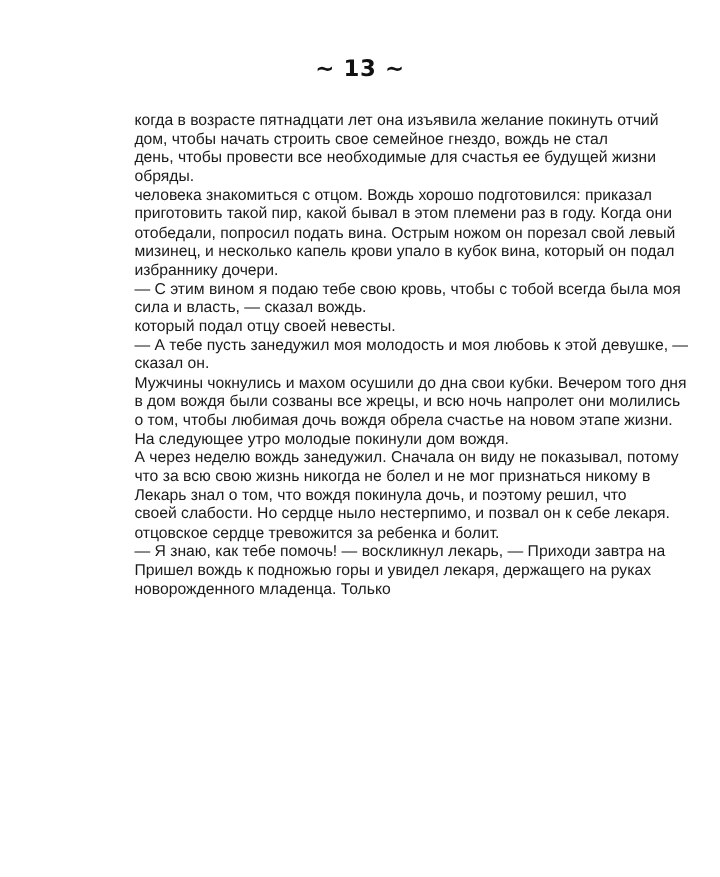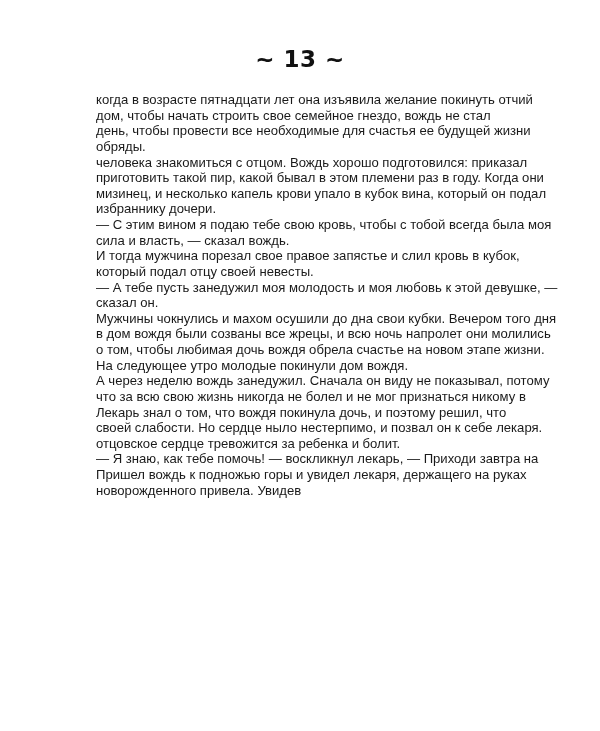--- a/index.html
+++ b/index.html
@@ -16,64 +16,65 @@
       color: #1a1a1a;
     }
     .page-number {
       position: absolute;
       top: 46px;
       left: 0;
       width: 600px;
       text-align: center;
       font-family: "DejaVu Sans", sans-serif;
       font-weight: bold;
-      font-size: 23px;
+      font-size: 19px;
       letter-spacing: 0.5px;
       color: #111;
     }
     .body-text {
       position: absolute;
       top: 92px;
       left: 96px;
       width: 440px;
       font-size: 13.1px;
       line-height: 15.62px;
     }
     .line {
       display: block;
       white-space: nowrap;
+      margin-left: 16px;
     }
   </style>
 </head>
 <body>
 
 <div class="page">
   <div class="page-number">~ 13 ~</div>
 
   <div class="body-text">
     <span class="line">когда в возрасте пятнадцати лет она изъявила желание покинуть отчий</span>
     <span class="line">дом, чтобы начать строить свое семейное гнездо, вождь не стал</span>
     <span class="line">день, чтобы провести все необходимые для счастья ее будущей жизни</span>
     <span class="line">обряды.</span>
     <span class="line">человека знакомиться с отцом. Вождь хорошо подготовился: приказал</span>
     <span class="line">приготовить такой пир, какой бывал в этом племени раз в году. Когда они</span>
+    <span class="line">отобедали, попросил подать вина. Острым ножом он порезал свой левый</span>
     <span class="line">мизинец, и несколько капель крови упало в кубок вина, который он подал</span>
     <span class="line">избраннику дочери.</span>
     <span class="line">— С этим вином я подаю тебе свою кровь, чтобы с тобой всегда была моя</span>
     <span class="line">сила и власть, — сказал вождь.</span>
-    <span class="line">И тогда мужчина порезал свое правое запястье и слил кровь в кубок,</span>
     <span class="line">который подал отцу своей невесты.</span>
     <span class="line">— А тебе пусть занедужил моя молодость и моя любовь к этой девушке, —</span>
     <span class="line">сказал он.</span>
     <span class="line">Мужчины чокнулись и махом осушили до дна свои кубки. Вечером того дня</span>
     <span class="line">в дом вождя были созваны все жрецы, и всю ночь напролет они молились</span>
     <span class="line">о том, чтобы любимая дочь вождя обрела счастье на новом этапе жизни.</span>
     <span class="line">На следующее утро молодые покинули дом вождя.</span>
     <span class="line">А через неделю вождь занедужил. Сначала он виду не показывал, потому</span>
     <span class="line">что за всю свою жизнь никогда не болел и не мог признаться никому в</span>
     <span class="line">Лекарь знал о том, что вождя покинула дочь, и поэтому решил, что</span>
     <span class="line">своей слабости. Но сердце ныло нестерпимо, и позвал он к себе лекаря.</span>
     <span class="line">отцовское сердце тревожится за ребенка и болит.</span>
     <span class="line">— Я знаю, как тебе помочь! — воскликнул лекарь, — Приходи завтра на</span>
     <span class="line">Пришел вождь к подножью горы и увидел лекаря, держащего на руках</span>
-    <span class="line">новорожденного привела. Увидев</span>
+    <span class="line">новорожденного младенца. Только</span>
   </div>
 </div>
 
 </body></html>

